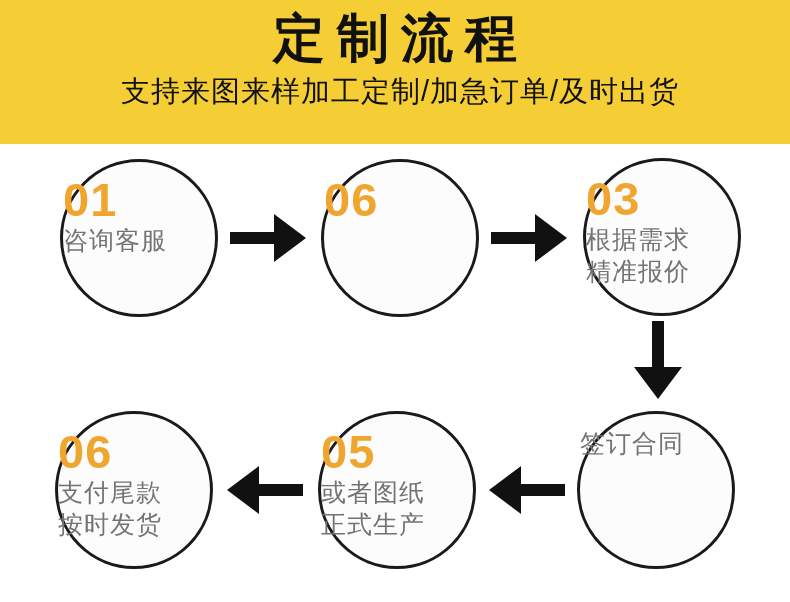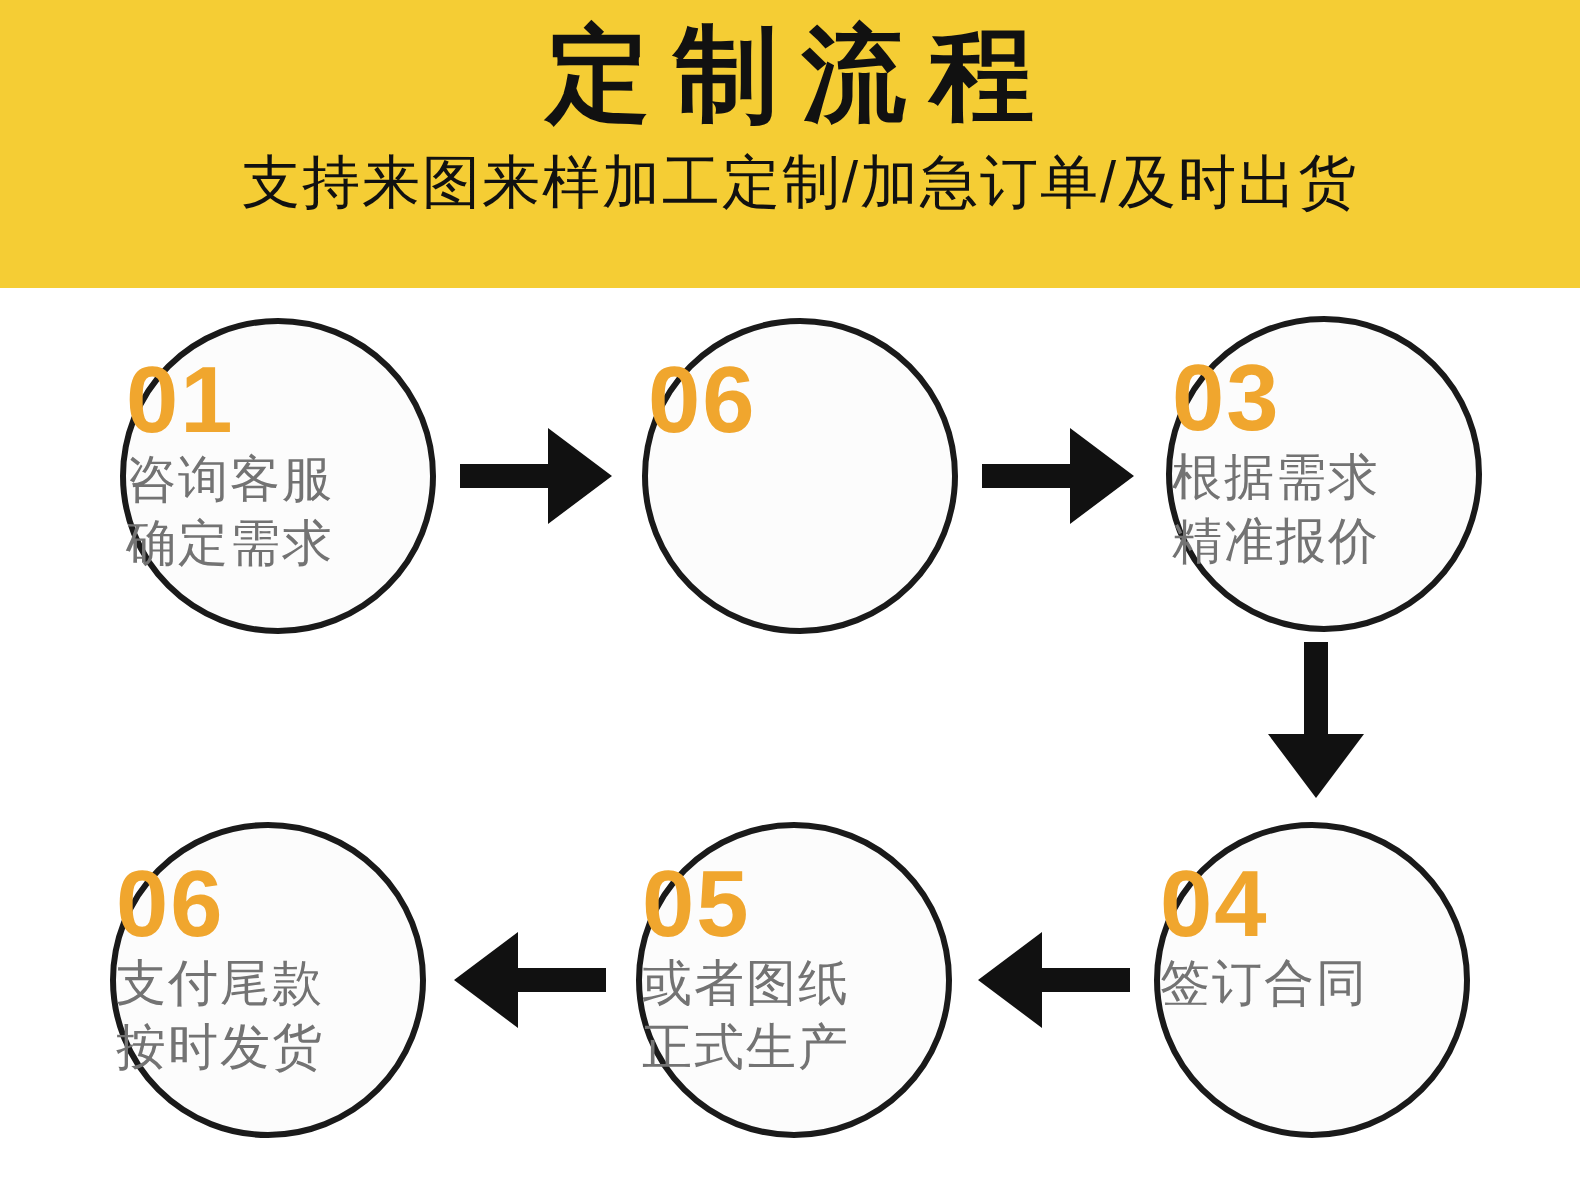--- a/index.html
+++ b/index.html
@@ -43,21 +43,20 @@
 <div class="page">
 
   <div class="banner">
     <div class="title">定制流程</div>
     <div class="subtitle">支持来图来样加工定制/加急订单/及时出货</div>
   </div>
 
   <div class="step" style="left:60px;top:159px;">
     <div class="num">01</div>
     <div class="line">咨询客服</div>
-    <div class="line">确定需求</div>
   </div>
 
   <div class="arrow" style="left:230px;top:214px;">
     <svg width="76" height="48" viewBox="0 0 76 48">
         <polygon points="0,18 44,18 44,0 76,24 44,48 44,30 0,30"></polygon>
       </svg>
   </div>
 
   <div class="step" style="left:321px;top:159px;">
     <div class="num">06</div>
@@ -75,21 +74,20 @@
     <div class="line">精准报价</div>
   </div>
 
   <div class="arrow" style="left:634px;top:321px;">
     <svg width="48" height="78" viewBox="0 0 48 78">
         <polygon points="18,0 30,0 30,46 48,46 24,78 0,46 18,46"></polygon>
       </svg>
   </div>
 
   <div class="step" style="left:577px;top:411px;">
-    <div class="num">04</div>
     <div class="line">签订合同</div>
   </div>
 
   <div class="arrow" style="left:489px;top:466px;">
     <svg width="76" height="48" viewBox="0 0 76 48">
         <polygon points="76,18 32,18 32,0 0,24 32,48 32,30 76,30"></polygon>
       </svg>
   </div>
 
   <div class="step" style="left:318px;top:411px;">

